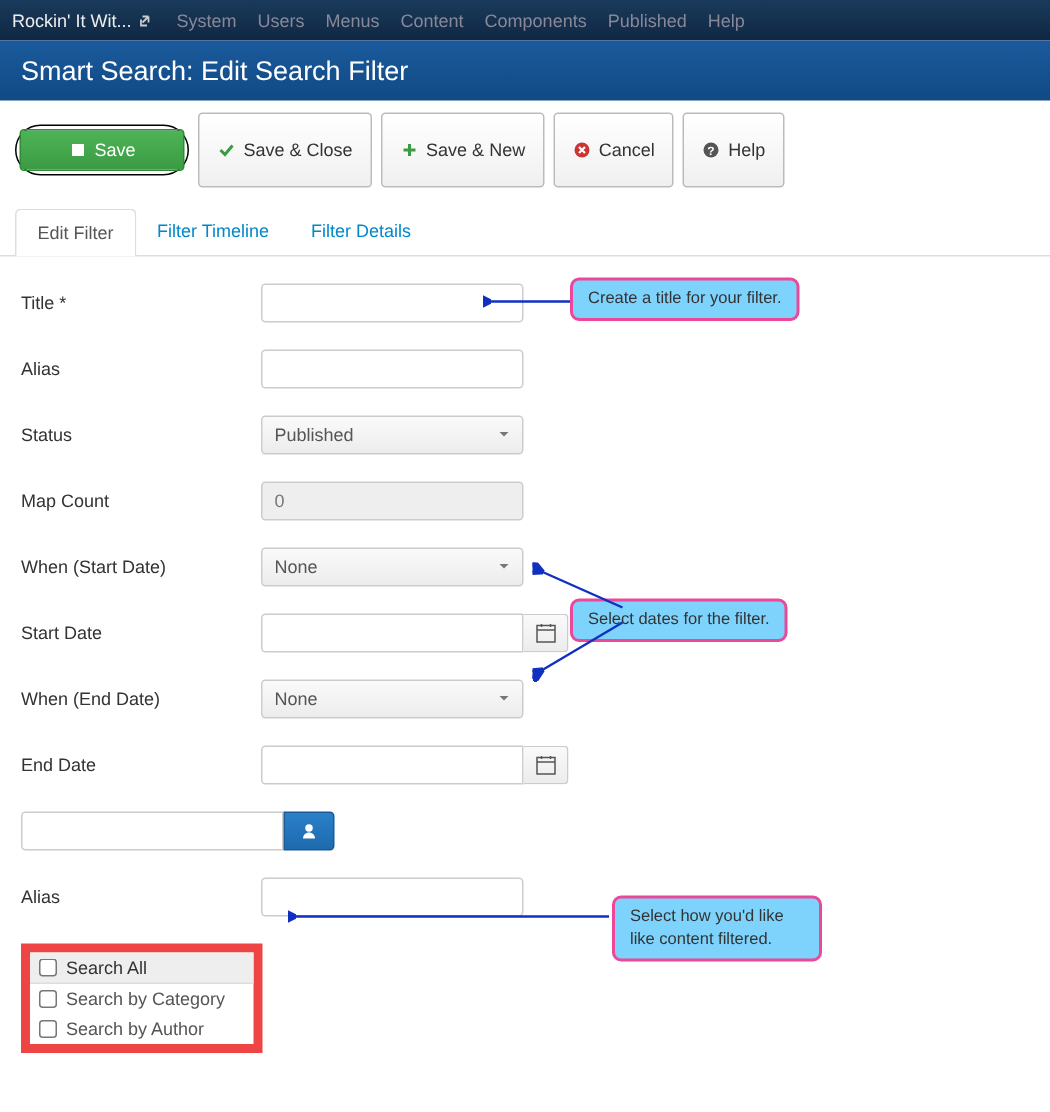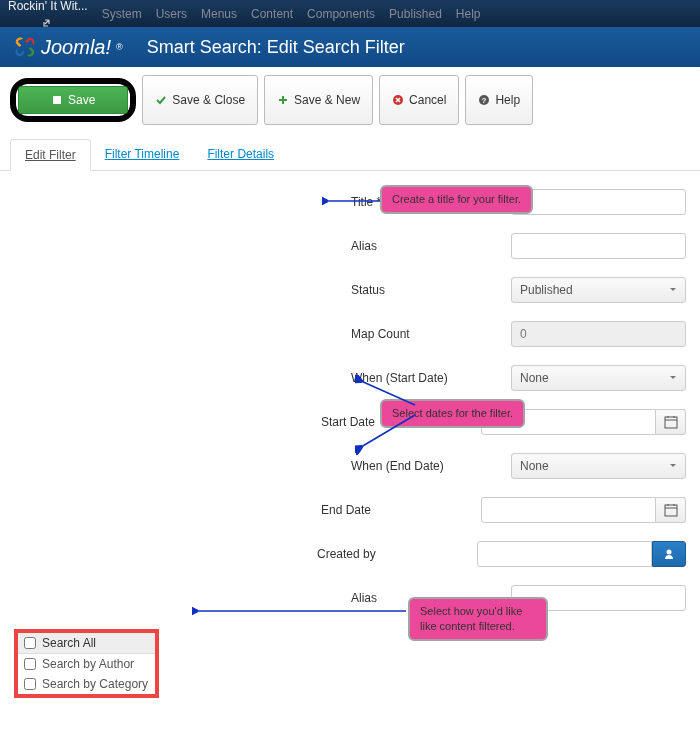--- a/index.html
+++ b/index.html
@@ -1,47 +1,47 @@
 <!DOCTYPE html>
 <html><head>
 <meta charset="utf-8">
 <style>
 * { box-sizing: border-box; margin: 0; padding: 0; }
 body { font-family: Arial, Helvetica, sans-serif; font-size: 13px; color: #333; background: #fff; width: 700px; }
 .topbar { background: linear-gradient(#1a3a5c,#0f2742); height: 27px; display: flex; align-items: center; padding: 0 8px; gap: 14px; color: #8aa; font-size: 12px; }
-.topbar .site { color: #eee; display: flex; align-items: center; gap: 4px; flex-direction: column; }
+.topbar .site { color: #eee; display: flex; align-items: center; gap: 4px; }
 .topbar .menu-item { color: #889; cursor: pointer; }
 .header { background: linear-gradient(#1a5a9c,#114a85); height: 40px; display: flex; align-items: center; padding: 0 14px; gap: 24px; }
 .logo { display: flex; align-items: center; gap: 5px; color: #fff; font-size: 20px; font-style: italic; }
 .logo-mark { width: 22px; height: 22px; }
 .page-title { color: #fff; font-size: 18px; font-weight: normal; }
 .toolbar { padding: 8px 10px; display: flex; gap: 6px; align-items: center; }
 .btn { display: inline-flex; align-items: center; gap: 5px; padding: 17px 12px; border: 1px solid #bbb; border-radius: 3px; background: linear-gradient(#fff,#f0f0f0); font-size: 12px; color: #333; cursor: pointer; }
 .btn-green { background: linear-gradient(#4db456,#3b9a43); border-color: #2e8a36; color: #fff; padding: 6px 32px; }
-.save-wrap { border: 6px solid #000000; border-radius: 18px; padding: 2px; }
+.save-wrap { border: 1px solid #000000; border-radius: 18px; padding: 2px; }
 .icon-sm { width: 12px; height: 12px; display: inline-block; }
 .tabs { display: flex; border-bottom: 1px solid #ddd; padding-left: 10px; margin-top: 6px; }
-.tab { padding: 8px 14px; font-size: 12px; color: #0088cc; cursor: pointer; text-decoration: underline; }
+.tab { padding: 8px 14px; font-size: 12px; color: #0088cc; cursor: pointer; }
 .tab.active { border: 1px solid #ddd; border-bottom: 1px solid #fff; border-radius: 4px 4px 0 0; color: #555; margin-bottom: -1px; background: #fff; }
 .form { padding: 18px 14px 10px; }
-.row { display: flex; align-items: center; margin-bottom: 18px; justify-content: flex-end; }
+.row { display: flex; align-items: center; margin-bottom: 18px; }
 .lbl { width: 160px; font-size: 12px; color: #333; }
 .ctrl { flex: 0 0 auto; }
 input.text, .select, input.readonly { width: 175px; height: 26px; border: 1px solid #ccc; border-radius: 3px; padding: 0 8px; font-size: 12px; background: #fff; }
 .select { background: linear-gradient(#fafafa,#ececec); display: flex; align-items: center; justify-content: space-between; padding-right: 8px; color: #555; cursor: pointer; }
 input.readonly { background: #eee; color: #777; }
 .input-append { display: flex; }
 .cal-btn { width: 30px; height: 26px; border: 1px solid #ccc; border-left: none; border-radius: 0 3px 3px 0; background: linear-gradient(#fafafa,#ececec); display: flex; align-items: center; justify-content: center; cursor: pointer; }
 .input-append input.text { border-radius: 3px 0 0 3px; }
 .user-btn { width: 34px; height: 26px; background: linear-gradient(#2a80c8,#1e6aae); border: 1px solid #1a5a99; border-radius: 0 3px 3px 0; display: flex; align-items: center; justify-content: center; cursor: pointer; }
 .user-input { width: 130px; background: #eee; }
-.callout { position: absolute; background: #ec4899; border: 2px solid #a3a3a3; border-radius: 6px; padding: 5px 10px; font-size: 11px; color: #333; line-height: 1.35; }
+.callout { position: absolute; background: #7dd3fc; border: 2px solid #ec4899; border-radius: 6px; padding: 5px 10px; font-size: 11px; color: #333; line-height: 1.35; }
 .arrow-line { position: absolute; stroke: #1030c0; stroke-width: 1.6; fill: none; }
 .content-wrap { position: relative; }
-.filter-box { width: 145px; border: 4px solid #ef4444; background: #fff; margin-left: 0; }
+.filter-box { width: 161px; border: 6px solid #ef4444; background: #fff; margin-left: 0; }
 .filter-box .fhead { background: #eee; padding: 3px 6px; border-bottom: 1px solid #ddd; font-size: 12px; display: flex; align-items: center; gap: 6px; }
 .filter-box .fitem { padding: 3px 6px; font-size: 12px; color: #555; display: flex; align-items: center; gap: 6px; }
 input[type=checkbox] { width: 12px; height: 12px; }
 </style>
 </head>
 <body>
 
 <div class="topbar">
   <span class="site">
       <span>Rockin' It Wit...</span>
@@ -52,30 +52,20 @@
   <span class="menu-item">System</span>
   <span class="menu-item">Users</span>
   <span class="menu-item">Menus</span>
   <span class="menu-item">Content</span>
   <span class="menu-item">Components</span>
   <span class="menu-item">Published</span>
   <span class="menu-item">Help</span>
 </div>
 
 <div class="header">
-  <div class="logo">
-    <svg class="logo-mark" viewBox="0 0 24 24">
-      <path d="M7 4c-2 0-3 2-2 3l3 3-2 2-3-3c-2-2-1-6 2-7 2-1 4 0 5 1l-3 1z" fill="#f59b23"></path>
-      <path d="M20 7c0-2-2-3-3-2l-3 3-2-2 3-3c2-2 6-1 7 2 1 2 0 4-1 5l-1-3z" fill="#c6362b"></path>
-      <path d="M17 20c2 0 3-2 2-3l-3-3 2-2 3 3c2 2 1 6-2 7-2 1-4 0-5-1l3-1z" fill="#3b8a3d"></path>
-      <path d="M4 17c0 2 2 3 3 2l3-3 2 2-3 3c-2 2-6 1-7-2-1-2 0-4 1-5l1 3z" fill="#1e6aae"></path>
-    </svg>
-    <span>Joomla!</span>
-      <sup style="font-size:9px">®</sup>
-  </div>
   <div class="page-title">Smart Search: Edit Search Filter</div>
 </div>
 
 <div class="toolbar">
   <span class="save-wrap">
     <button class="btn btn-green">
       <svg class="icon-sm" viewBox="0 0 12 12">
           <path d="M2 2h8v8H2zM3 3h4v2H3z" fill="#fff"></path>
         </svg>
       <span>Save</span>
@@ -190,21 +180,20 @@
       <div class="cal-btn">
         <svg width="14" height="14" viewBox="0 0 14 14">
               <rect x="1" y="2" width="12" height="11" fill="none" stroke="#555"></rect>
               <path d="M1 5h12M4 1v2M10 1v2" stroke="#555"></path>
             </svg>
       </div>
     </div>
   </div>
 
   <div class="row">
-    <div class="lbl">Created by</div>
     <div class="ctrl input-append">
       <input class="text user-input" readonly="" style="">
       <div class="user-btn">
         <svg width="14" height="14" viewBox="0 0 14 14">
               <circle cx="7" cy="5" r="2.5" fill="#fff"></circle>
               <path d="M3 12c0-2.5 2-4 4-4s4 1.5 4 4" fill="#fff"></path>
             </svg>
       </div>
     </div>
   </div>
@@ -215,25 +204,25 @@
   </div>
 
 
   <div class="filter-box">
     <div class="fhead">
           <input type="checkbox" style="">
           <span>Search All</span>
         </div>
     <div class="fitem">
           <input type="checkbox" style="">
-          <span>Search by Author</span>
+          <span>Search by Category</span>
         </div>
     <div class="fitem">
           <input type="checkbox" style="">
-          <span>Search by Category</span>
+          <span>Search by Author</span>
         </div>
 
   </div>
 
 </div>
 
 <div class="callout" style="top:14px;left:380px">Create a title for your filter.</div>
 <svg class="arrow-line" style="top:25px;left:322px" width="60" height="10">
       <defs>
         <marker id="ah1" markerWidth="6" markerHeight="6" refX="1" refY="3" orient="auto">

